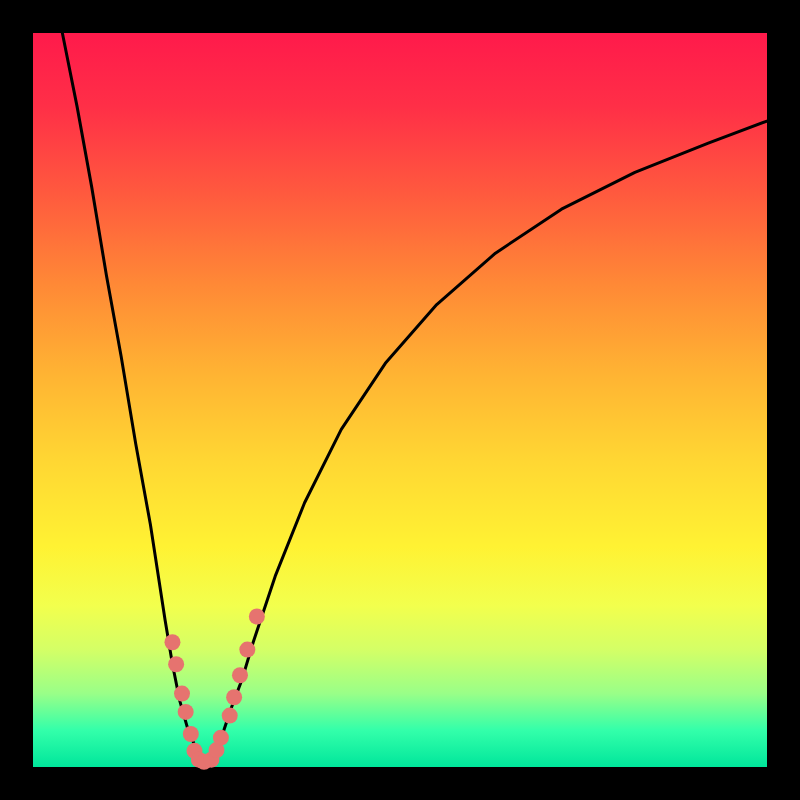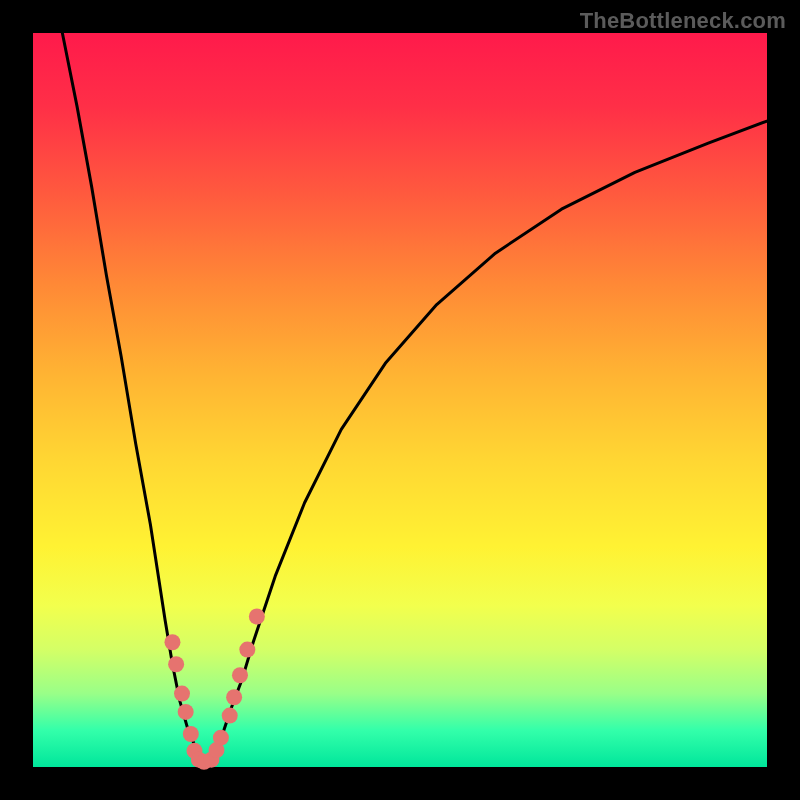--- a/index.html
+++ b/index.html
@@ -54,21 +54,20 @@
     position: absolute;
     top: 0;
     left: 0;
   }
 </style>
 </head>
 <body>
 
 <div class="frame">
   <div class="plot-area"></div>
-  <div class="watermark">TheBottleneck.com</div>
   <svg class="curves" width="800" height="800">
     <g id="curve-group">
         <path d="M62.36 33.00 L77.04 106.40 L91.72 187.14 L106.40 275.22 L121.08 355.96 L135.76 444.04 L150.44 524.78 L165.12 620.20 L172.46 664.24 L179.80 700.94 L187.14 726.63 L194.48 744.98 L198.15 755.99 L201.82 763.33" fill="none" stroke="#000000" stroke-width="3" stroke-linecap="round" stroke-linejoin="round"></path>
         <path d="M201.82 763.33 L209.16 755.99 L216.50 744.98 L223.84 730.30 L231.18 708.28 L242.19 678.92 L253.20 642.22 L275.22 576.16 L304.58 502.76 L341.28 429.36 L385.32 363.30 L436.70 304.58 L495.42 253.20 L561.48 209.16 L634.88 172.46 L708.28 143.10 L767.00 121.08" fill="none" stroke="#000000" stroke-width="3" stroke-linecap="round" stroke-linejoin="round"></path>
       </g>
     <g id="marker-group">
         <circle cx="172.46" cy="642.22" r="8" fill="#e6736f" stroke="#c74e49" stroke-width="0"></circle>
         <circle cx="176.13" cy="664.24" r="8" fill="#e6736f" stroke="#c74e49" stroke-width="0"></circle>
         <circle cx="182.00" cy="693.60" r="8" fill="#e6736f" stroke="#c74e49" stroke-width="0"></circle>
         <circle cx="185.67" cy="711.95" r="8" fill="#e6736f" stroke="#c74e49" stroke-width="0"></circle>

